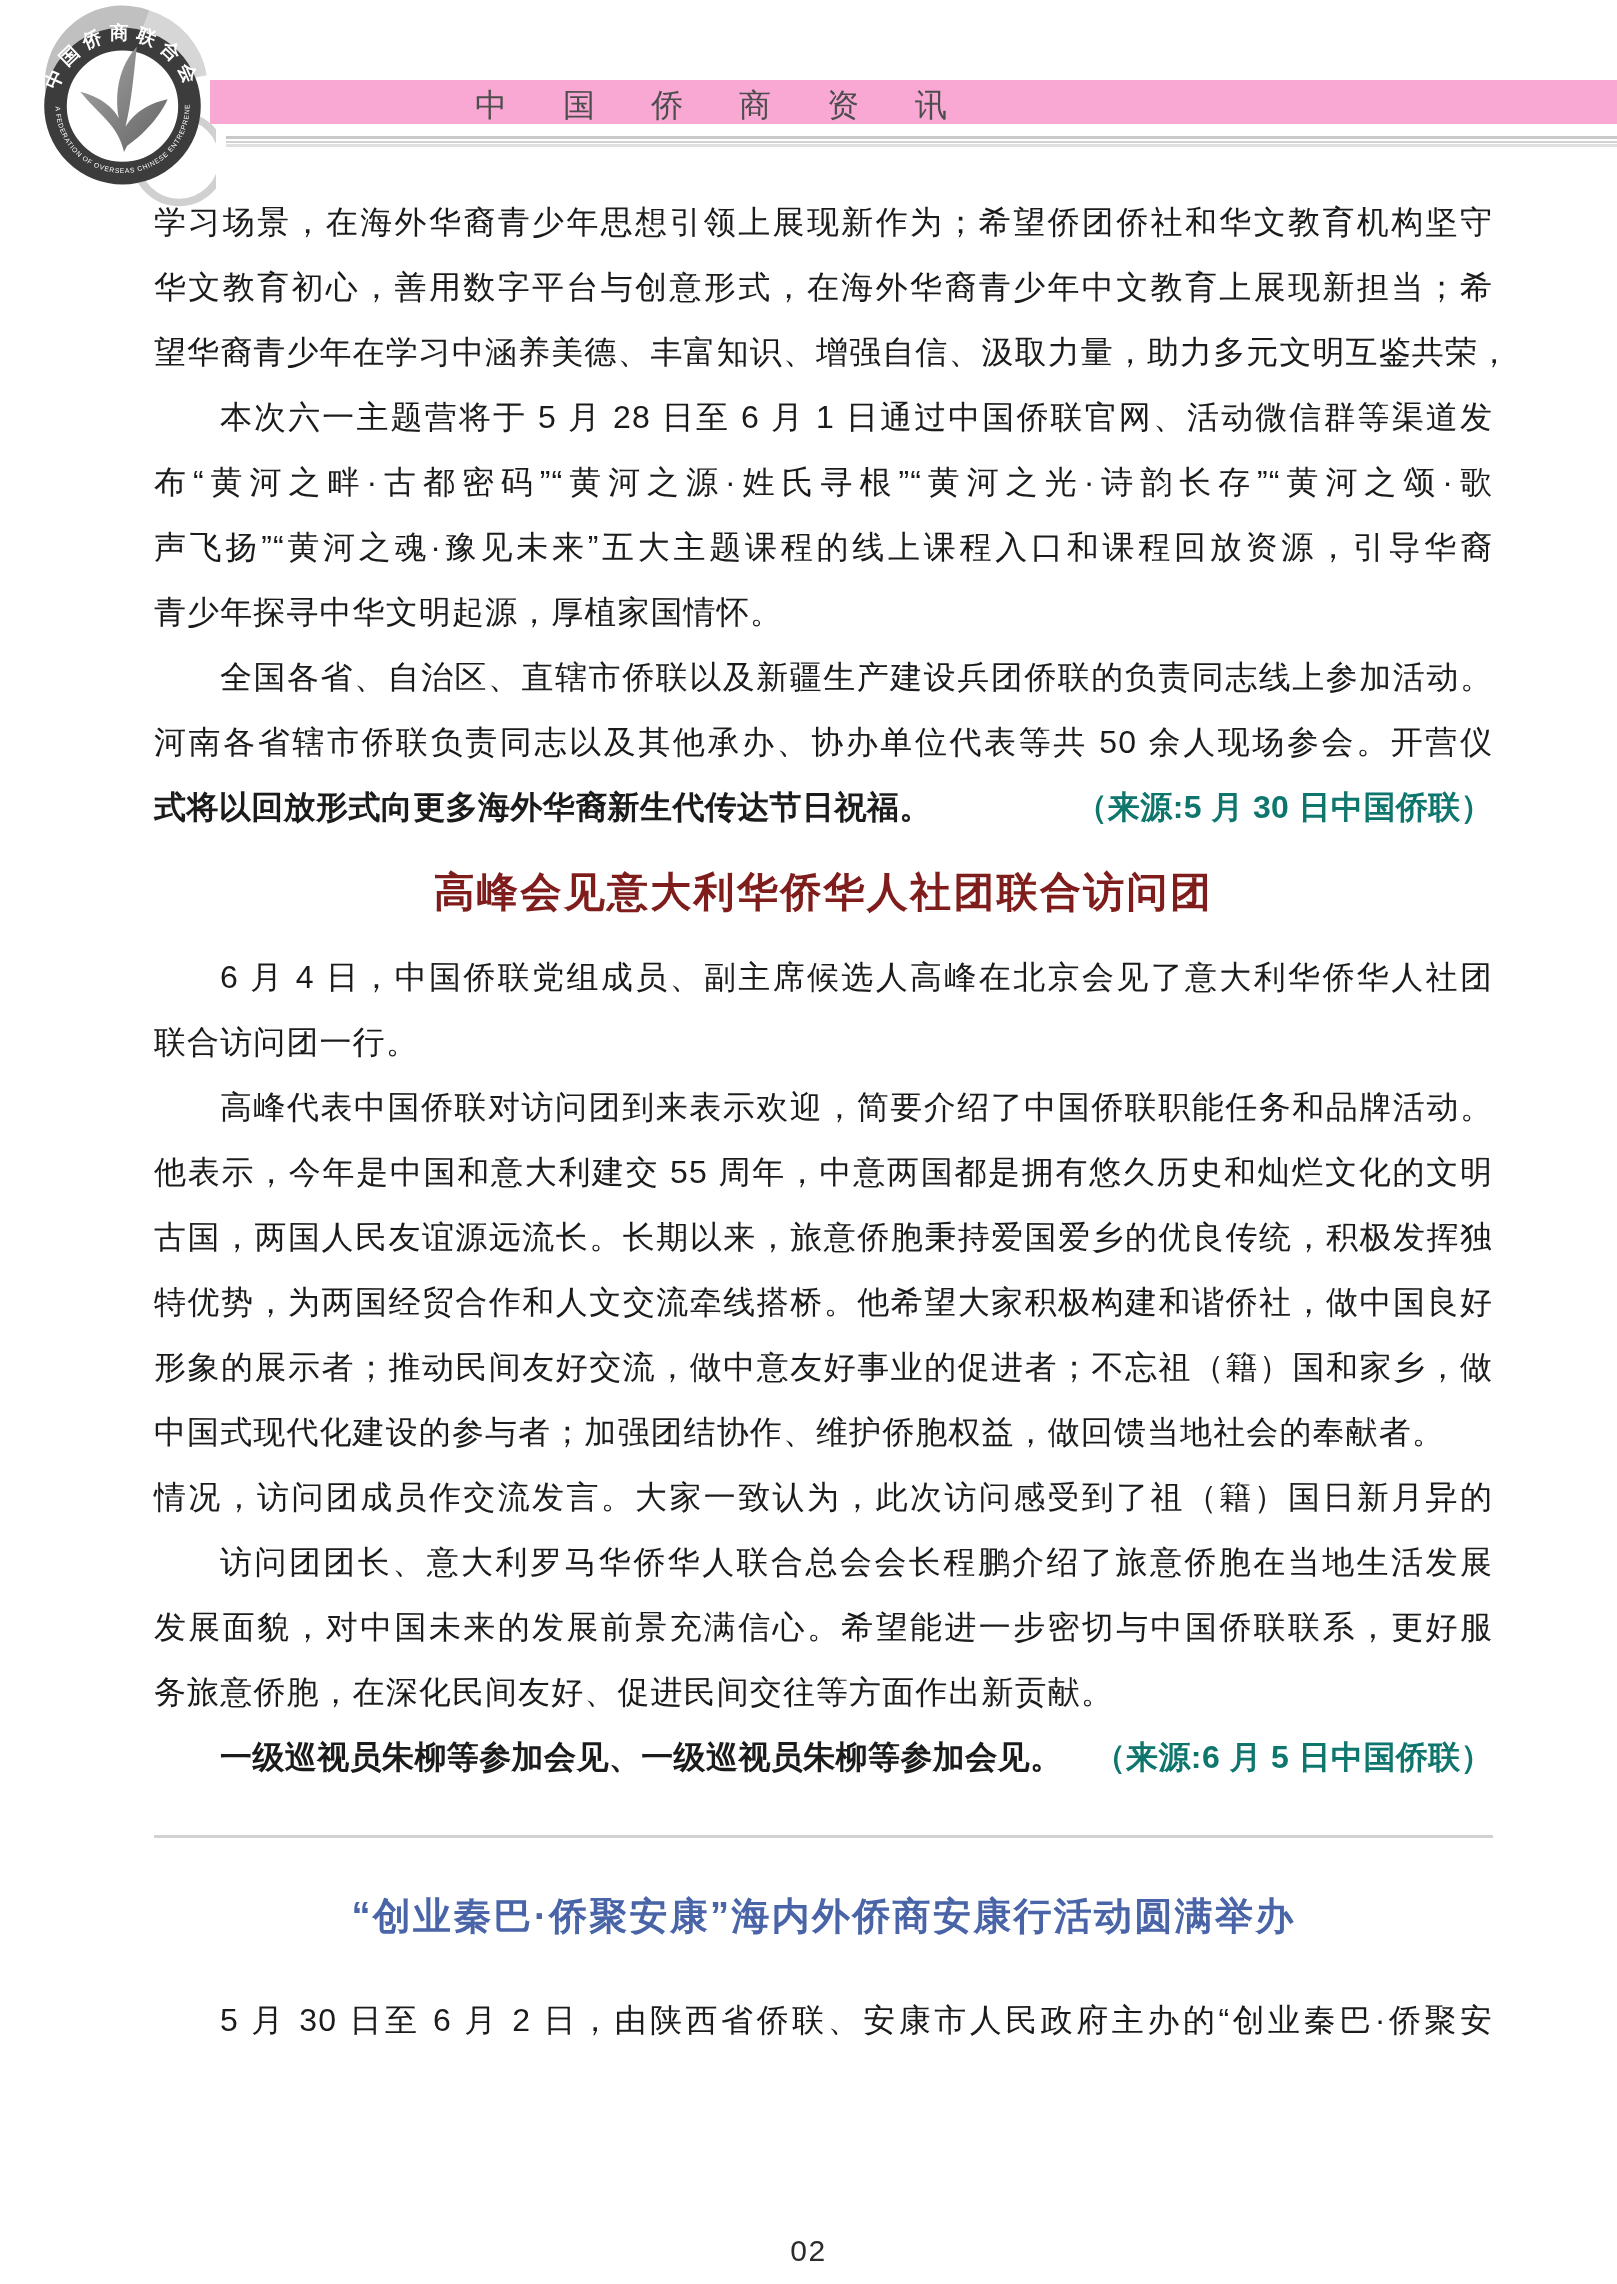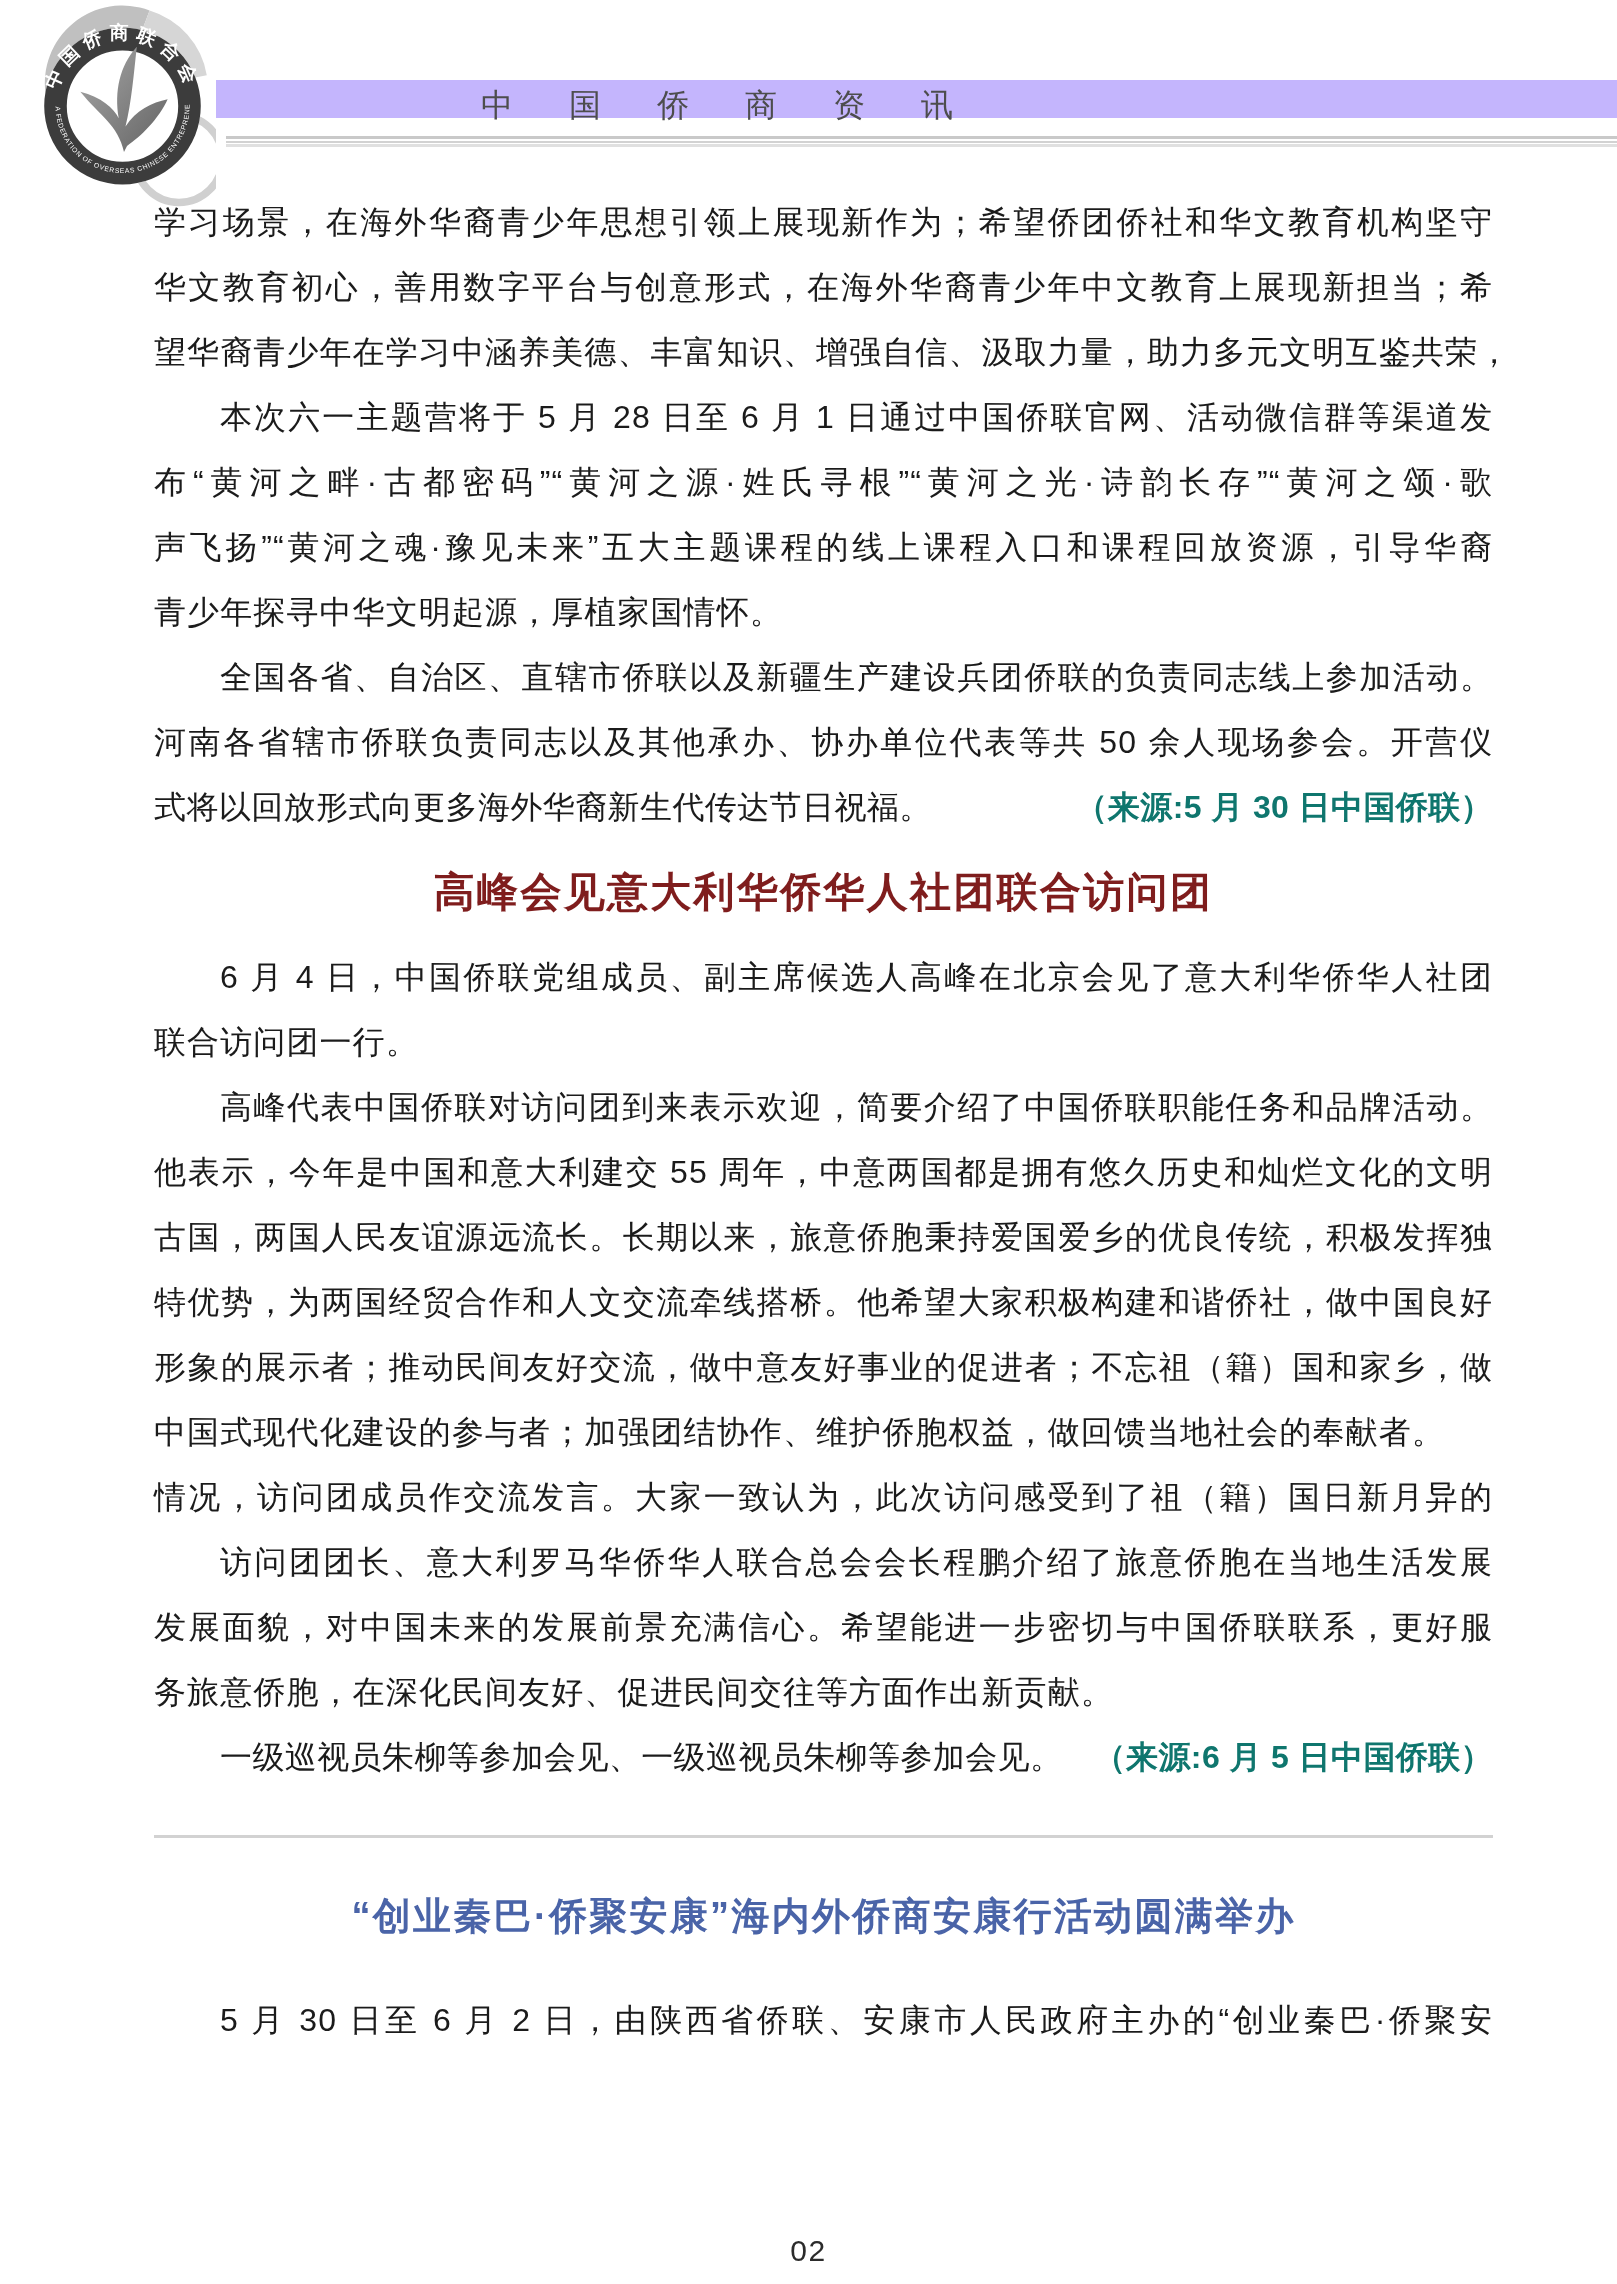--- a/index.html
+++ b/index.html
@@ -6,22 +6,22 @@
   .page{
     position:relative;
     width:1617px;height:2284px;
     background:#ffffff;
     overflow:hidden;
     font-family:"Liberation Sans","DejaVu Sans",sans-serif;
   }
 
   
   .mast-bar{
-    position:absolute;left:216px;right:0;top:80px;height:38px;
-    background:#c4b5fd;
+    position:absolute;left:210px;right:0;top:80px;height:44px;
+    background:#f9a8d4;
   }
   .mast-title{
     position:absolute;left:265px;top:0;height:50px;line-height:50px;
     font-size:32px;color:#4d4d4d;letter-spacing:56px;white-space:nowrap;
   }
   .mast-stripe{
     position:absolute;left:226px;right:0;top:136px;height:11.3px;
     background:linear-gradient(to bottom,
       #c9c9c9 0 3px,#ffffff 3px 4.5px,#d2d2d2 4.5px 6.8px,#ffffff 6.8px 8.3px,#e0e0e0 8.3px 11.3px);
   }
@@ -31,21 +31,21 @@
   .col{position:absolute;left:154px;top:190px;width:1339px;color:#1b1b1b;}
   .bl{
     height:65px;line-height:65px;font-size:32px;letter-spacing:1.1px;
     text-align:justify;text-align-last:justify;
     -webkit-text-justify:inter-character;text-justify:inter-character;
     white-space:nowrap;
   }
   .end{text-align-last:left;}
   .ind{text-indent:66px;}
   .fx{display:flex;justify-content:space-between;letter-spacing:0.4px;text-align-last:auto;}
-  .fx span{white-space:nowrap;}
+  .fx span{white-space:nowrap;font-weight:bold;}
   .fx.fi span:first-child{padding-left:66px;}
   .src{font-weight:bold;color:#0f766e;}
 
   .art-title{
     height:105px;display:flex;align-items:center;justify-content:center;
     font-size:41px;font-weight:bold;color:#7f1d1d;letter-spacing:2.3px;
   }
   .art-title.blue{color:#4a64a8;height:72px;margin-top:42px;font-size:38px;}
 
   

